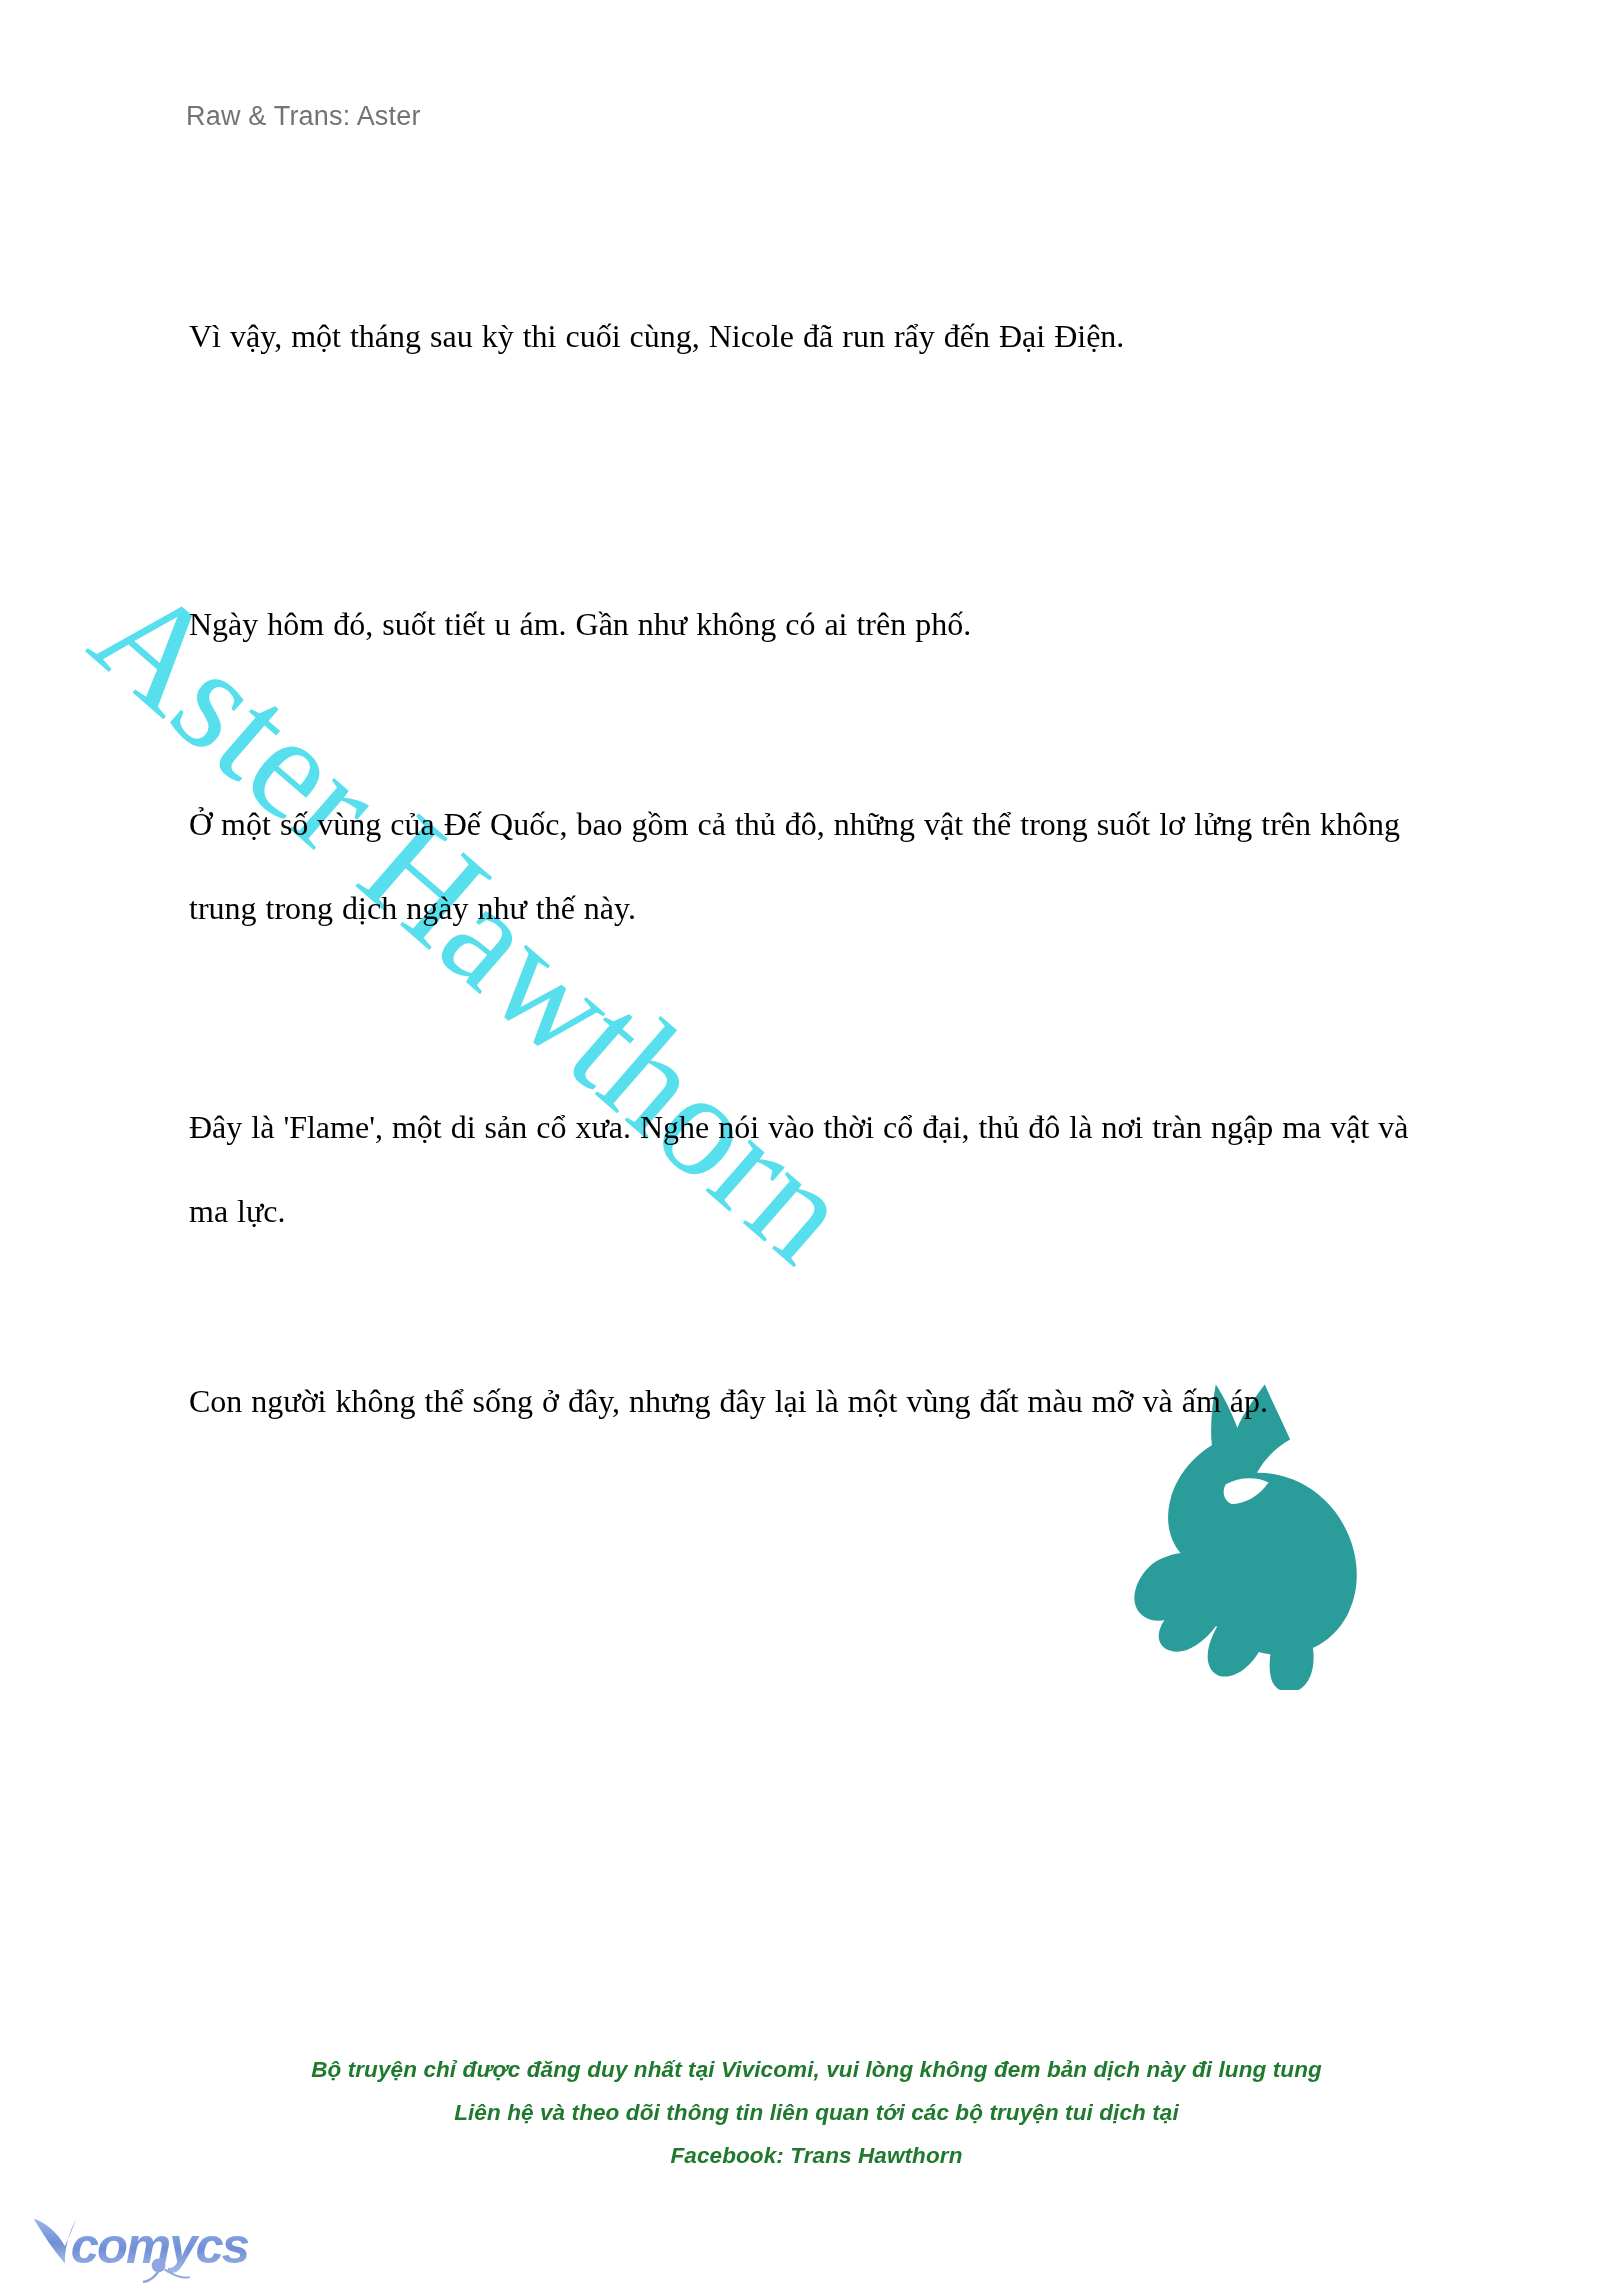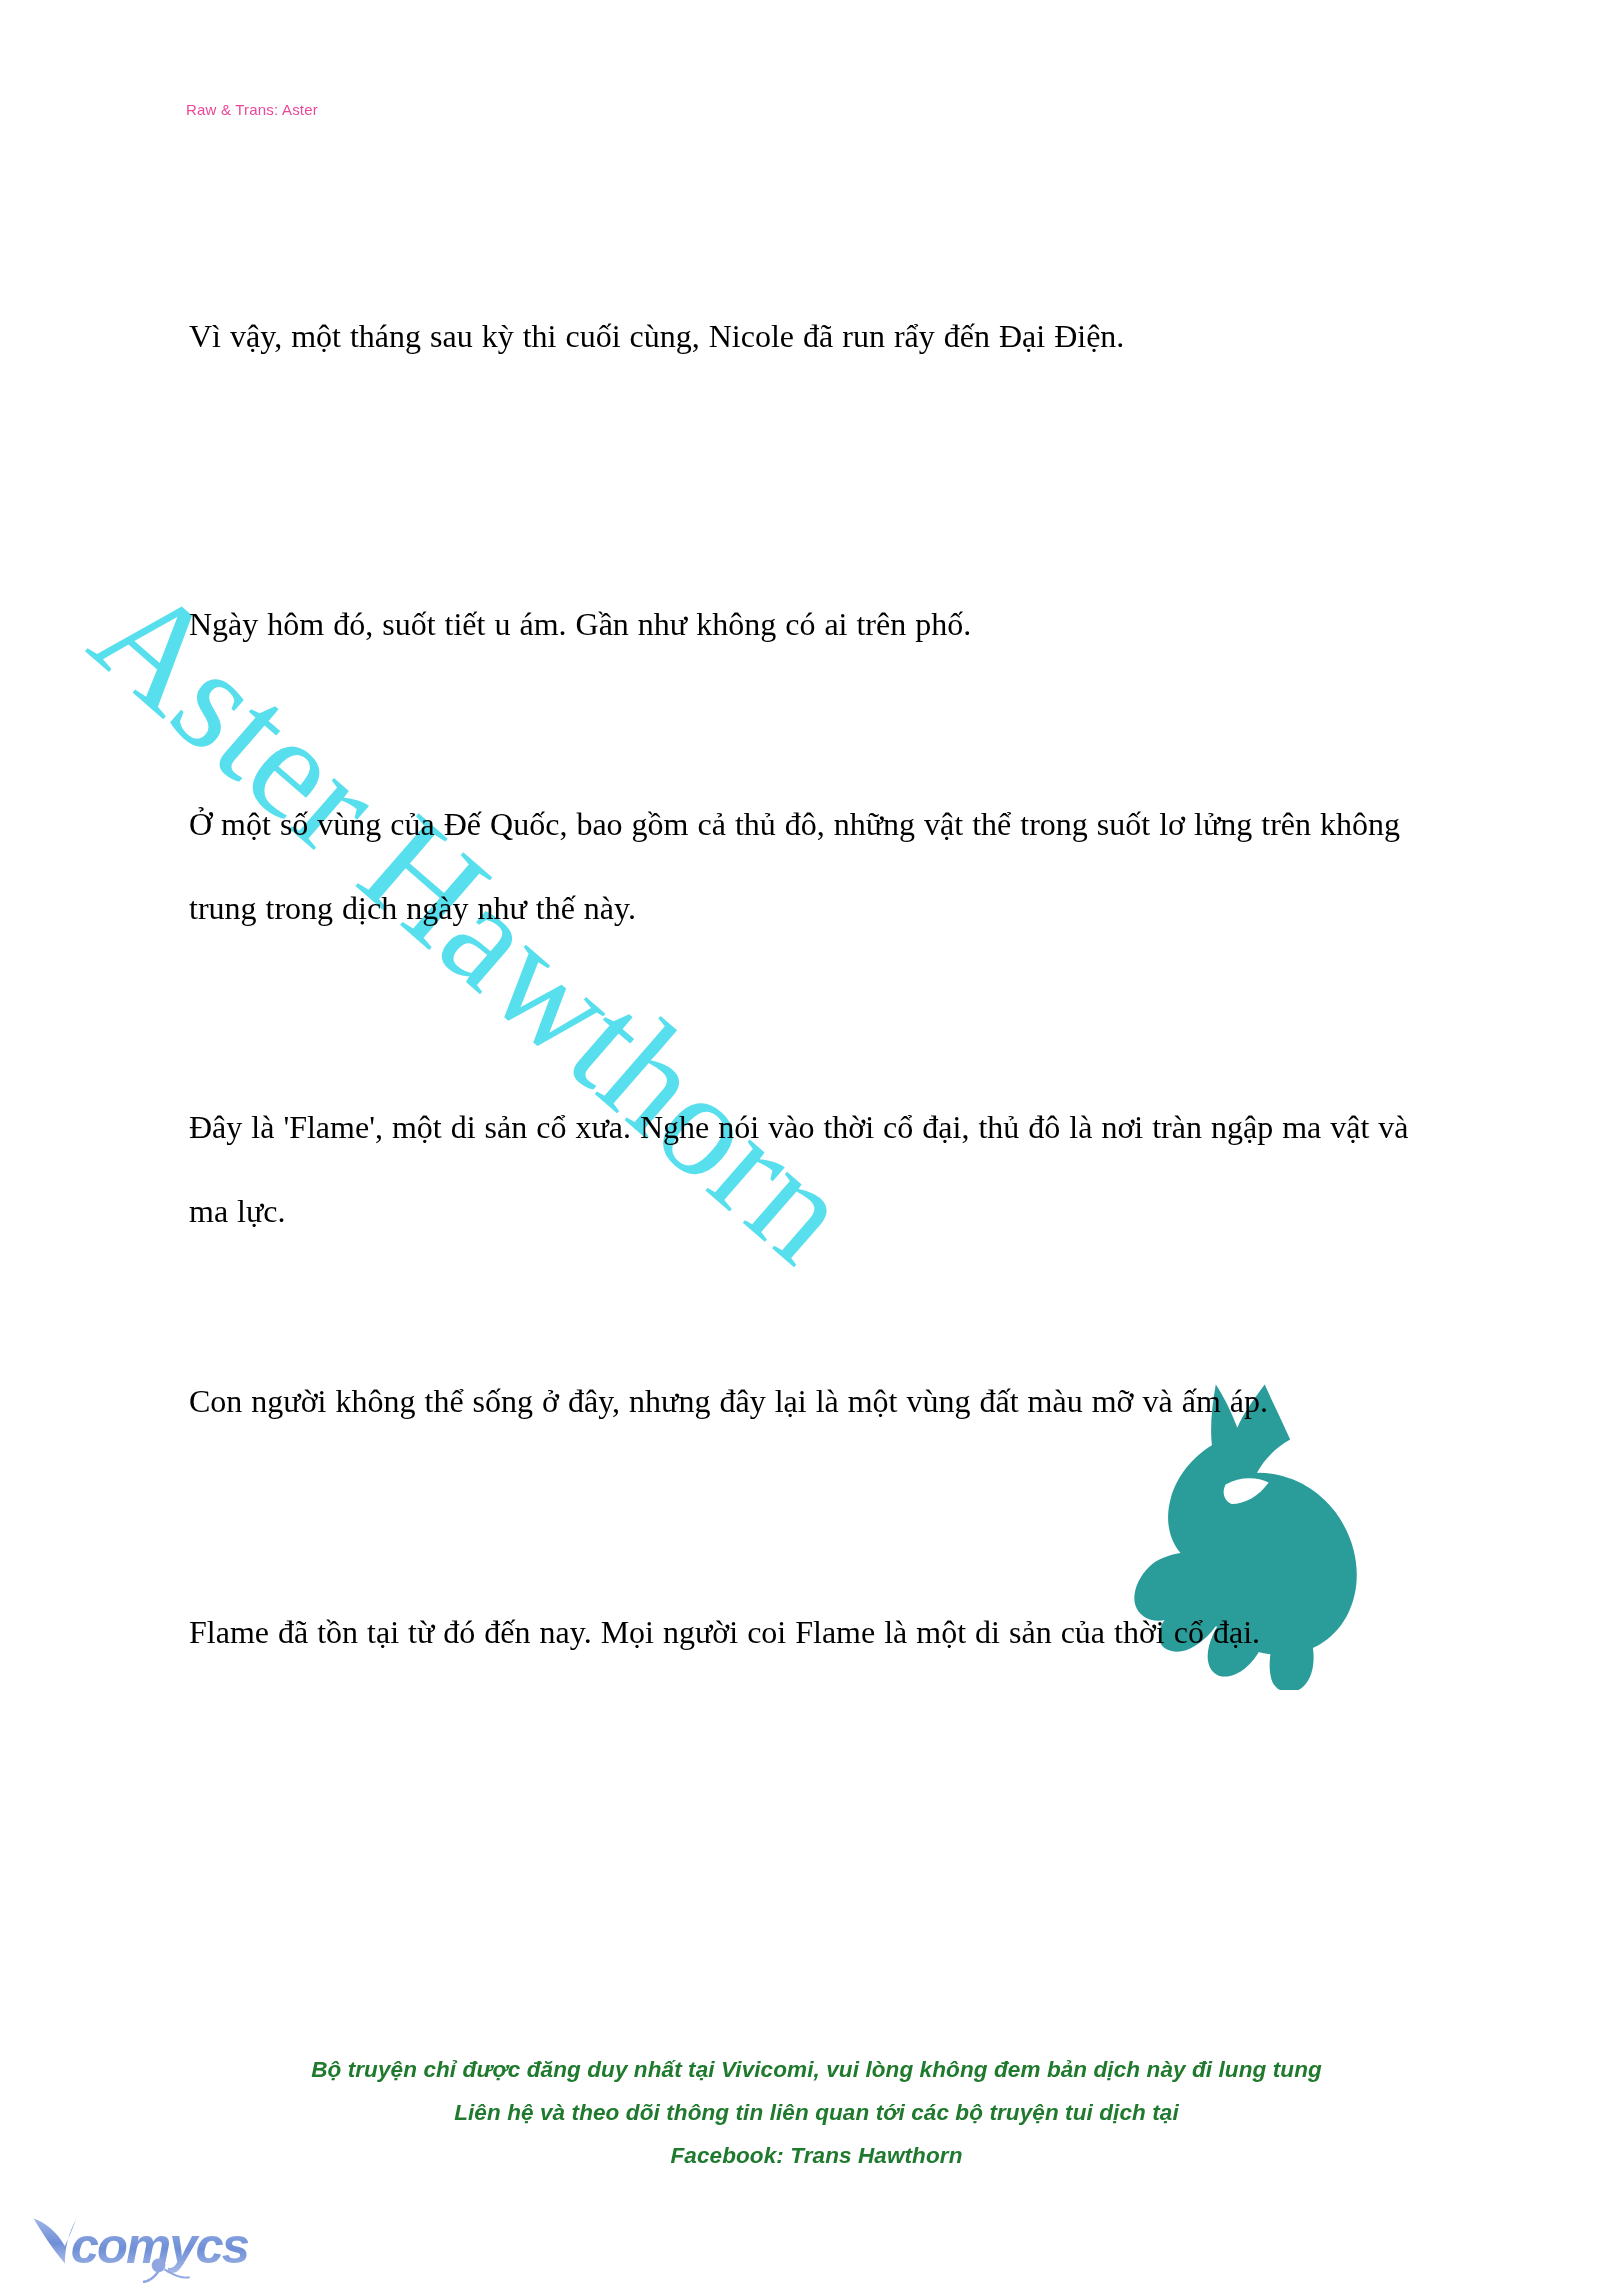--- a/index.html
+++ b/index.html
@@ -18,23 +18,23 @@
     background: #ffffff;
     overflow: hidden;
   }
 
   
   #header-line {
     position: absolute;
     left: 186px;
     top: 101px;
     font-family: "Liberation Sans", sans-serif;
-    font-size: 15px;
+    font-size: 27px;
     font-weight: 400;
-    color: #ec4899;
+    color: #737373;
     letter-spacing: 0.2px;
     white-space: nowrap;
   }
 
   
   #watermark {
     position: absolute;
     left: 172px;
     top: 549px;
     width: 1078px;
@@ -163,21 +163,20 @@
     <p class="para">Vì vậy, một tháng sau kỳ thi cuối cùng, Nicole đã run rẩy đến Đại Điện.</p>
     <div class="gap-1"></div>
     <p class="para">Ngày hôm đó, suốt tiết u ám. Gần như không có ai trên phố.</p>
     <div class="gap-2"></div>
     <p class="para">Ở một số vùng của Đế Quốc, bao gồm cả thủ đô, những vật thể trong suốt lơ lửng trên không trung trong dịch ngày như thế này.</p>
     <div class="gap-3"></div>
     <p class="para">Đây là 'Flame', một di sản cổ xưa. Nghe nói vào thời cổ đại, thủ đô là nơi tràn ngập ma vật và ma lực.</p>
     <div class="gap-4"></div>
     <p class="para">Con người không thể sống ở đây, nhưng đây lại là một vùng đất màu mỡ và ấm áp.</p>
     <div class="gap-5"></div>
-    <p class="para">Flame đã tồn tại từ đó đến nay. Mọi người coi Flame là một di sản của thời cổ đại.</p>
   </div>
 
   <div id="footer-credit">
     <div class="credit-line">Bộ truyện chỉ được đăng duy nhất tại Vivicomi, vui lòng không đem bản dịch này đi lung tung</div>
     <div class="credit-line">Liên hệ và theo dõi thông tin liên quan tới các bộ truyện tui dịch tại</div>
     <div class="credit-line">Facebook: Trans Hawthorn</div>
   </div>
 
   <div id="site-logo">
     <svg viewBox="0 0 270 82" xmlns="http://www.w3.org/2000/svg" aria-hidden="true">

